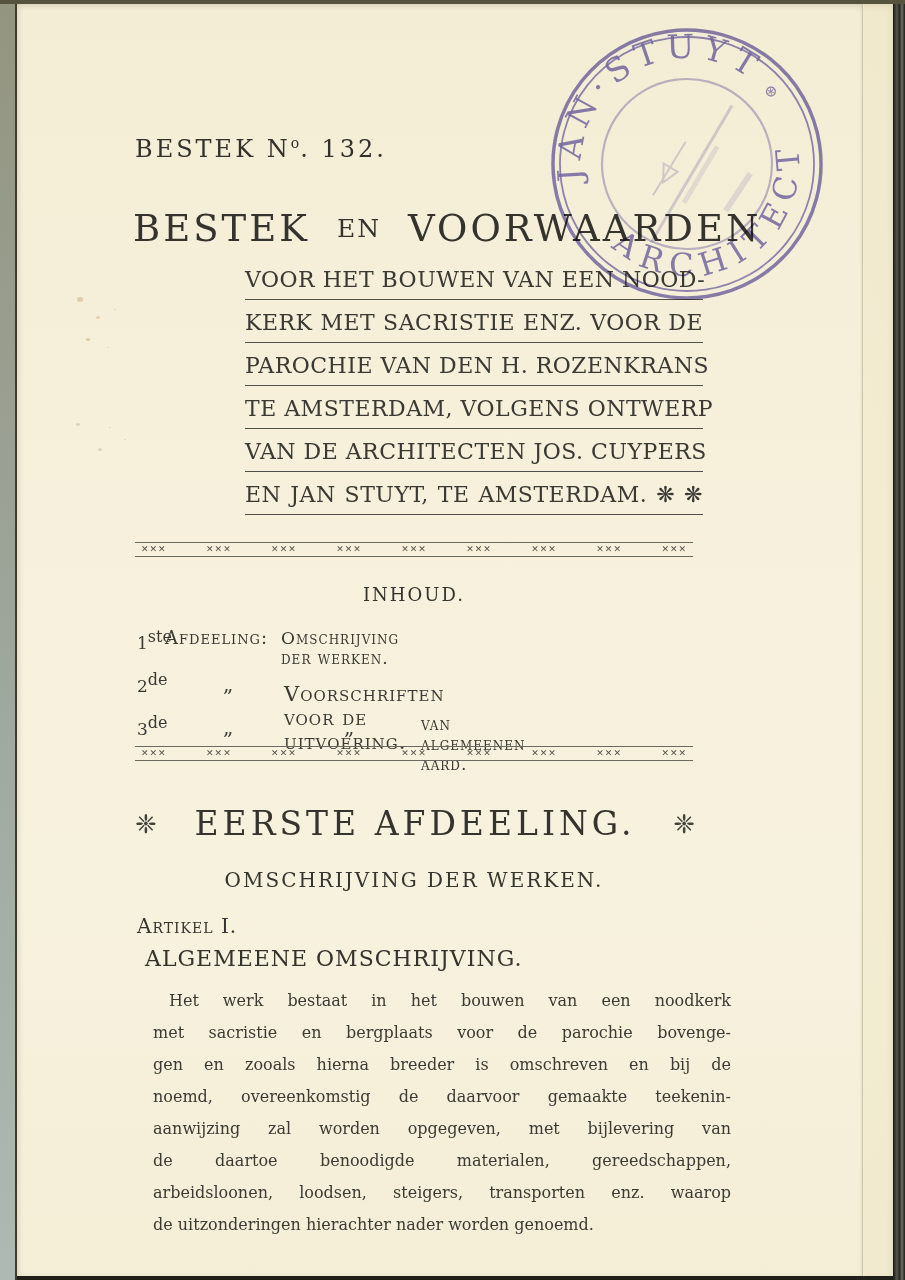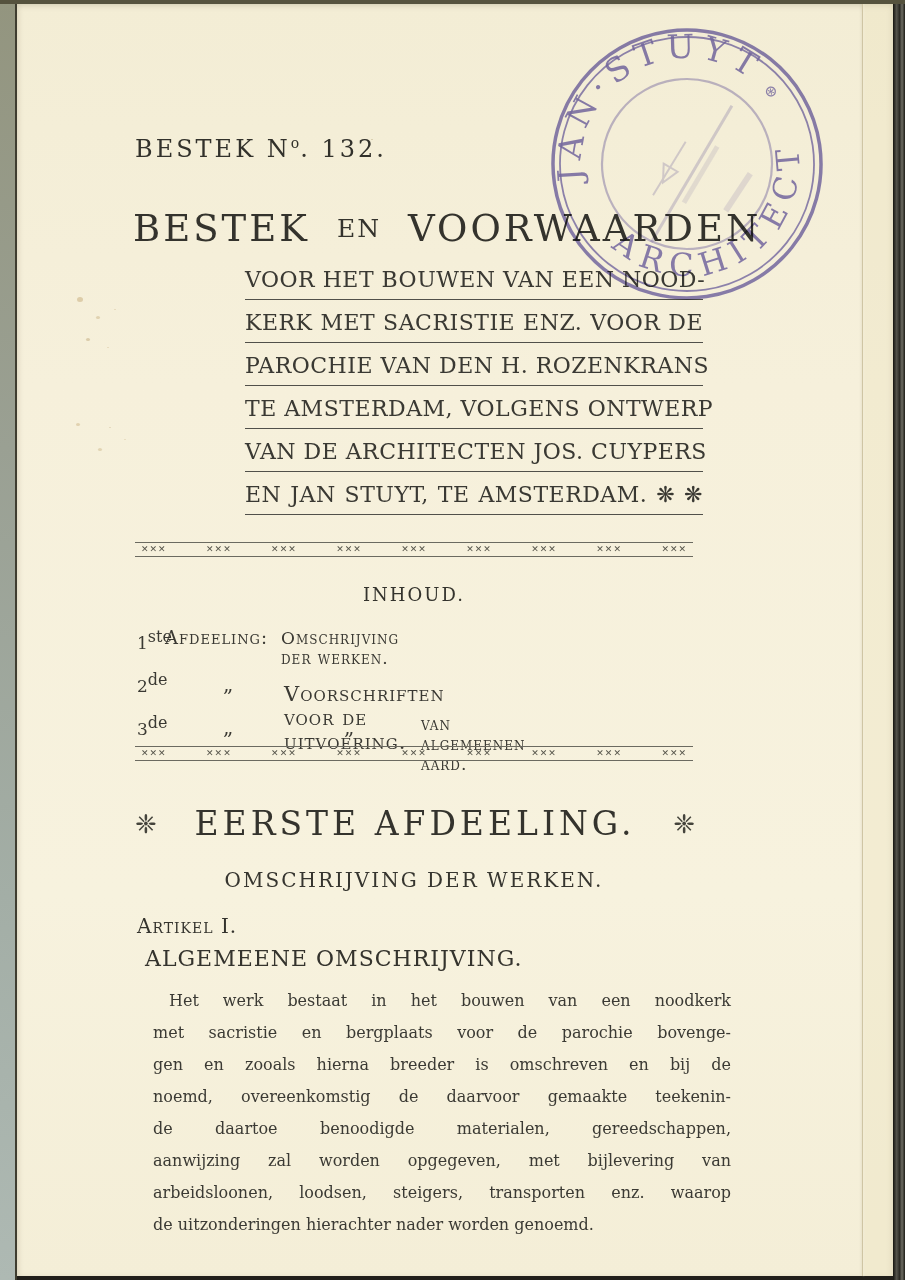--- a/index.html
+++ b/index.html
@@ -213,22 +213,22 @@
 
   <div class="section-subtitle">OMSCHRIJVING DER WERKEN.</div>
   <div class="article-label">Artikel I.</div>
   <div class="article-heading">ALGEMEENE OMSCHRIJVING.</div>
 
   <div class="body-par">
     <div class="body-line first">Het werk bestaat in het bouwen van een noodkerk</div>
     <div class="body-line">met sacristie en bergplaats voor de parochie bovenge-</div>
     <div class="body-line">gen en zooals hierna breeder is omschreven en bij de</div>
     <div class="body-line">noemd, overeenkomstig de daarvoor gemaakte teekenin-</div>
+    <div class="body-line">aanwijzing zal worden opgegeven, met bijlevering van</div>
     <div class="body-line">de daartoe benoodigde materialen, gereedschappen,</div>
-    <div class="body-line">aanwijzing zal worden opgegeven, met bijlevering van</div>
     <div class="body-line">arbeidsloonen, loodsen, steigers, transporten enz. waarop</div>
     <div class="body-line last">de uitzonderingen hierachter nader worden genoemd.</div>
   </div>
 </div>
 
 <svg class="stamp" viewBox="0 0 280 280" xmlns="http://www.w3.org/2000/svg">
   <defs>
     <path id="arcTop" d="M 34 140 A 106 106 0 0 1 246 140"></path>
     <path id="arcBot" d="M 28 140 A 112 112 0 0 0 252 140"></path>
   </defs>

